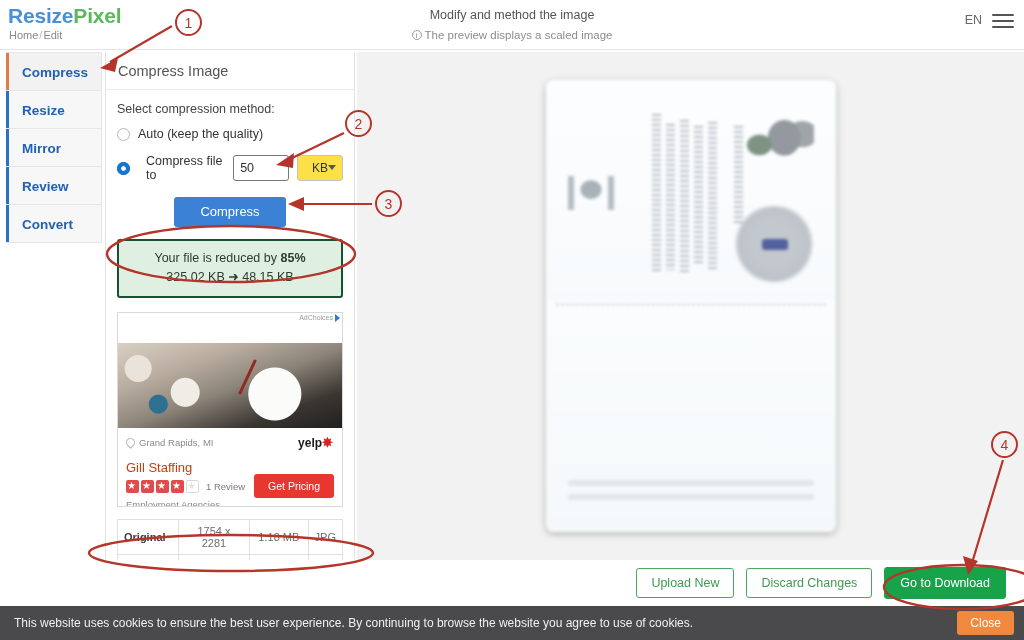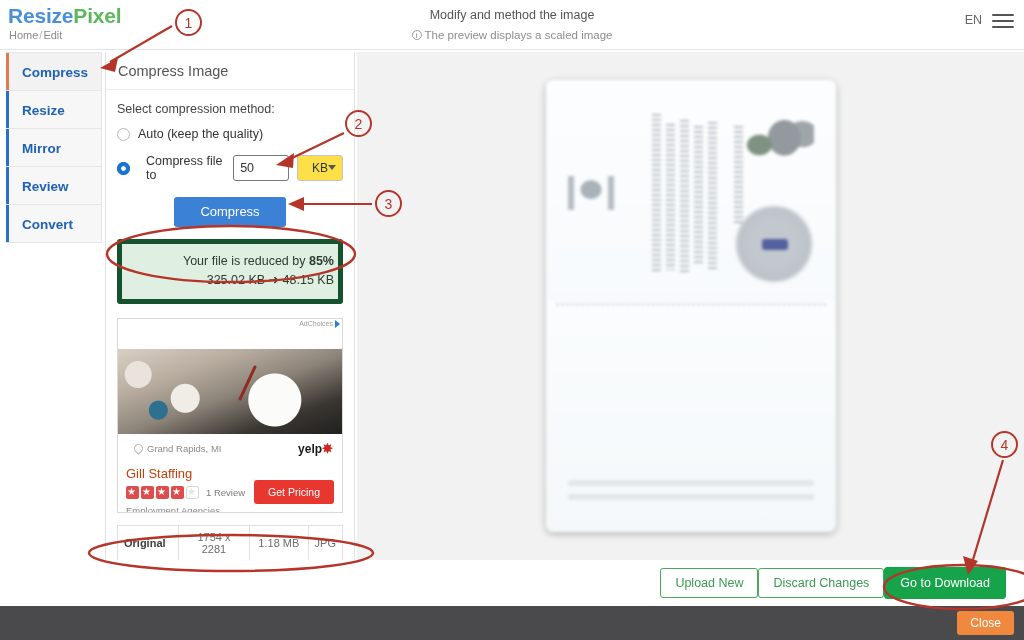--- a/index.html
+++ b/index.html
@@ -121,22 +121,22 @@
 
   .compress-btn {
     display: block; margin: 0 auto 12px auto;
     width: 112px; height: 30px; line-height: 30px; text-align: center;
     background: #3b82d6; color: #fff; font-size: 13px;
     border: none; border-radius: 3px; cursor: pointer;
     font-family: "Liberation Sans", sans-serif;
   }
 
   .success-box {
-    background: #dff0e3; border: 5px solid #14532d; border-radius: 3px;
-    text-align: right; padding: 8px 4px 9px 4px; margin-bottom: 14px;
+    background: #dff0e3; border: 2px solid #14532d; border-radius: 3px;
+    text-align: center; padding: 8px 4px 9px 4px; margin-bottom: 14px;
   }
   .success-line { font-size: 12.5px; color: #2e3b2e; line-height: 1.5; }
   .success-line b { font-weight: bold; }
 
   
   .ad {
     border: 1px solid #d9d9d9; background: #fff; margin-bottom: 12px;
     position: relative; height: 195px; overflow: hidden;
   }
   .ad-choices {
@@ -154,21 +154,21 @@
       radial-gradient(circle at 30% 58%, #f0ece6 0 14px, transparent 15px),
       radial-gradient(circle at 9% 30%, #e9e3db 0 13px, transparent 14px),
       radial-gradient(circle at 70% 60%, #fbfbfa 0 26px, transparent 27px),
       linear-gradient(160deg, #d9cfc3 0%, #b9ada0 28%, #8d8479 52%, #3a3632 78%, #20201e 100%);
   }
   .ad-photo .pen {
     position: absolute; left: 57%; top: 18%; width: 3px; height: 38px;
     background: #8f2b22; transform: rotate(25deg); border-radius: 1px;
   }
   .ad-meta { position: absolute; left: 0; top: 118px; width: 100%; padding: 6px 8px; }
-  .ad-loc { font-size: 9.5px; color: #8a8a8a; display: flex; align-items: center; gap: 4px; margin-left: 8px; }
+  .ad-loc { font-size: 9.5px; color: #8a8a8a; display: flex; align-items: center; gap: 4px; }
   .pin-ico {
     width: 9px; height: 9px; border: 1px solid #b5b5b5; border-radius: 50% 50% 50% 0;
     transform: rotate(-45deg); display: inline-block;
   }
   .ad-biz { font-size: 13px; font-weight: normal; color: #c2410c; margin-top: 12px; }
   .ad-stars { display: flex; align-items: center; gap: 2px; margin-top: 5px; }
   .star { width: 13px; height: 13px; background: #e04b4b; border-radius: 2px; position: relative; }
   .star.off { background: #fff; border: 1px solid #d8d8d8; }
   .star::after {
     content: "★"; position: absolute; left: 1px; top: -2px;
@@ -243,21 +243,21 @@
     content: ""; position: absolute; left: 30px; top: 34px; width: 26px; height: 11px;
     background: #2f3f8f; opacity: .75; border-radius: 3px;
   }
   .pp-mrz { position: absolute; left: 22px; right: 22px; bottom: 24px; }
   .pp-mrz i { display: block; height: 6px; margin-bottom: 8px; background: #e2e6ea; border-radius: 2px; }
 
   
   .action-bar {
     position: absolute; left: 0; right: 0; bottom: 34px; height: 46px;
     background: #fff; display: flex; align-items: center;
-    justify-content: flex-end; padding-right: 18px;
+    justify-content: flex-end; gap: 12px; padding-right: 18px;
   }
   .btn-outline {
     background: #fff; border: 1px solid #49a85e; color: #3c9b52;
     font-size: 12.5px; padding: 7px 14px; border-radius: 3px; cursor: pointer;
     font-family: "Liberation Sans", sans-serif;
   }
   .btn-solid {
     background: #16a34a; border: 1px solid #16a34a; color: #fff;
     font-size: 12.5px; padding: 8px 15px; border-radius: 3px; cursor: pointer;
     font-family: "Liberation Sans", sans-serif;
@@ -428,20 +428,21 @@
     </div>
   </div>
 
   <div class="action-bar">
     <button class="btn-outline">Upload New</button>
     <button class="btn-outline">Discard Changes</button>
     <button class="btn-solid">Go to Download</button>
   </div>
 
   <div class="cookie-bar">
+    <span>This website uses cookies to ensure the best user experience. By continuing to browse the website you agree to use of cookies.</span>
     <button class="cookie-close">Close</button>
   </div>
 
   <svg class="anno-svg">
 
     <line x1="172" y1="26" x2="110" y2="62" stroke="#b5352a" stroke-width="2.2"></line>
     <polygon points="100,68 118,58 115,72" fill="#b5352a"></polygon>
 
     <line x1="344" y1="133" x2="288" y2="160" stroke="#b5352a" stroke-width="2.2"></line>
     <polygon points="276,165 294,153 293,168" fill="#b5352a"></polygon>

